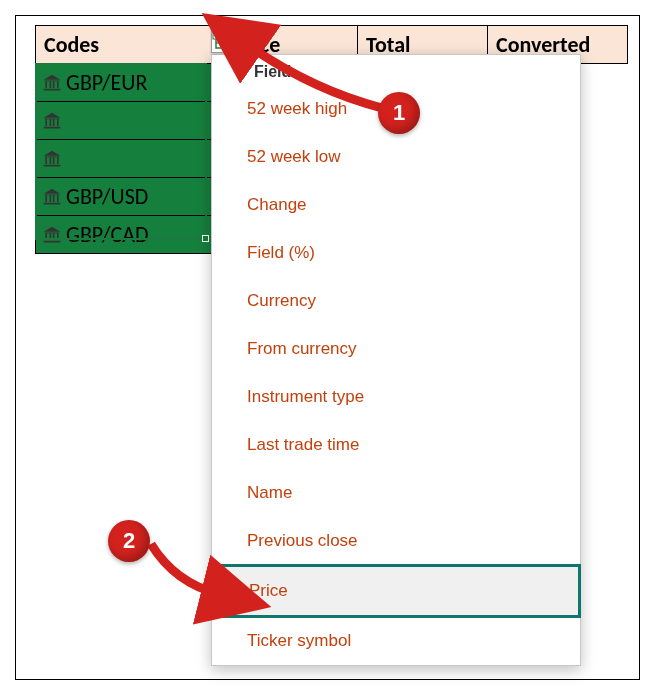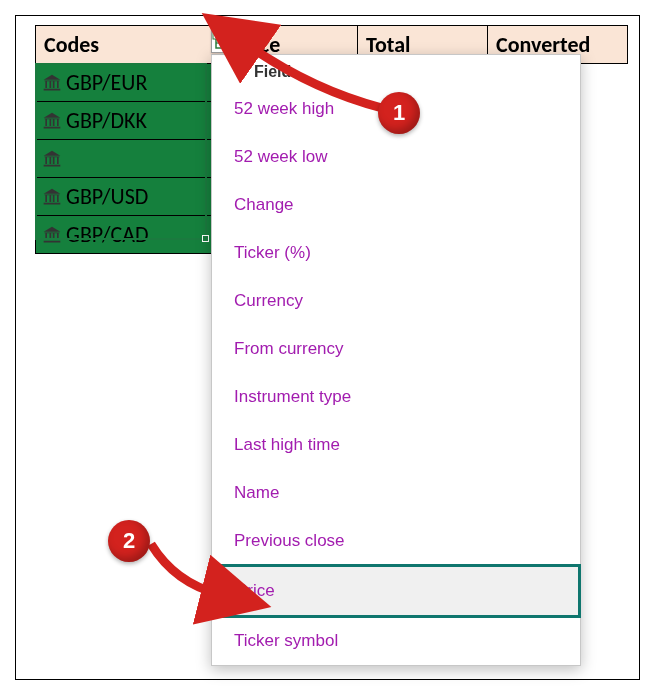--- a/index.html
+++ b/index.html
@@ -86,23 +86,23 @@
       font-family: "Segoe UI", Arial, sans-serif;
     }
     .dropdown-header {
       padding: 8px 14px 4px;
       font-size: 16px;
       font-weight: 700;
       color: #333;
       margin-left: 28px;
     }
     .dropdown-item {
-      padding: 14px 22px;
+      padding: 14px 35px;
       font-size: 17px;
-      color: #a21caf;
+      color: #c2410c;
       cursor: pointer;
     }
     .dropdown-item.hover {
       background: #f0f0f0;
       border: 3px solid #0f766e;
       margin: -1px;
     }
     .callout {
       position: absolute;
       width: 42px; height: 42px;
@@ -132,21 +132,21 @@
   </thead>
   <tbody id="tbody">
       <tr>
         <td class="data col-codes"><svg class="bank-icon" viewBox="0 0 24 24">
   <path d="M12 2 L22 8 L2 8 Z M3 9h18v1H3z M4 10h2v8H4z M9 10h2v8H9z M13 10h2v8h-2z M18 10h2v8h-2z M2 19h20v2H2z" fill="#333"></path>
 </svg><span>GBP/EUR</span></td>
       </tr>
       <tr>
         <td class="data col-codes"><svg class="bank-icon" viewBox="0 0 24 24">
   <path d="M12 2 L22 8 L2 8 Z M3 9h18v1H3z M4 10h2v8H4z M9 10h2v8H9z M13 10h2v8h-2z M18 10h2v8h-2z M2 19h20v2H2z" fill="#333"></path>
-</svg><span>GBP/DKK</span></td>
+</svg></td>
       </tr>
       <tr>
         <td class="data col-codes"><svg class="bank-icon" viewBox="0 0 24 24">
   <path d="M12 2 L22 8 L2 8 Z M3 9h18v1H3z M4 10h2v8H4z M9 10h2v8H9z M13 10h2v8h-2z M18 10h2v8h-2z M2 19h20v2H2z" fill="#333"></path>
 </svg></td>
       </tr>
       <tr>
         <td class="data col-codes"><svg class="bank-icon" viewBox="0 0 24 24">
   <path d="M12 2 L22 8 L2 8 Z M3 9h18v1H3z M4 10h2v8H4z M9 10h2v8H9z M13 10h2v8h-2z M18 10h2v8h-2z M2 19h20v2H2z" fill="#333"></path>
 </svg><span>GBP/USD</span></td>
@@ -174,25 +174,25 @@
     <line x1="2.5" y1="6" x2="9.5" y2="6" stroke="#2b7a3a" stroke-width="1.6"></line>
   </svg>
 </div>
 
 <div class="dropdown">
   <div class="dropdown-header">Field</div>
   <div id="dropdown-list">
       <div class="dropdown-item">52 week high</div>
       <div class="dropdown-item">52 week low</div>
       <div class="dropdown-item">Change</div>
-      <div class="dropdown-item">Ticker (%)</div>
+      <div class="dropdown-item">Field (%)</div>
       <div class="dropdown-item">Currency</div>
       <div class="dropdown-item">From currency</div>
       <div class="dropdown-item">Instrument type</div>
-      <div class="dropdown-item">Last high time</div>
+      <div class="dropdown-item">Last trade time</div>
       <div class="dropdown-item">Name</div>
       <div class="dropdown-item">Previous close</div>
       <div class="dropdown-item hover">Price</div>
       <div class="dropdown-item">Ticker symbol</div>
     </div>
 </div>
 
 <div class="callout" style="left:378px; top:92px;">1</div>
 <svg class="arrow" style="left:232px; top:30px; width:160px; height:90px;">
   <defs>

